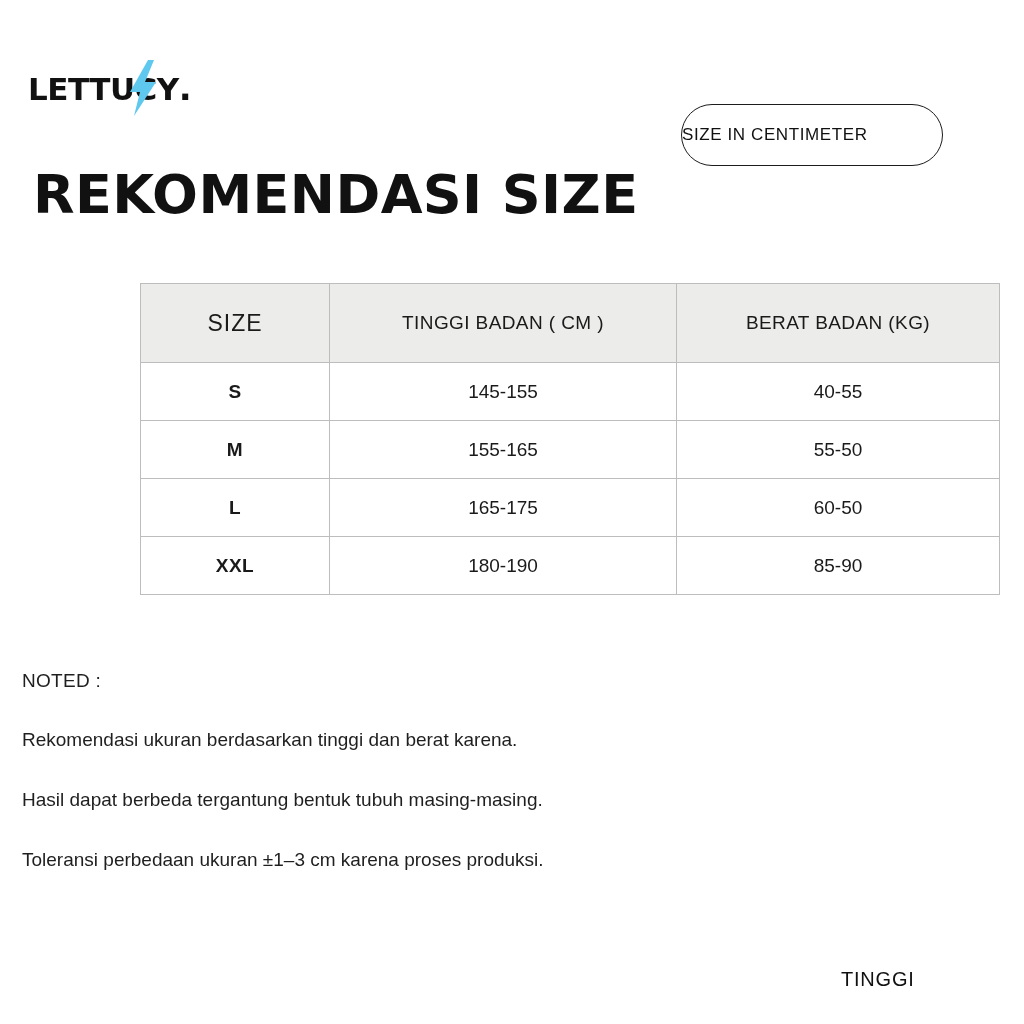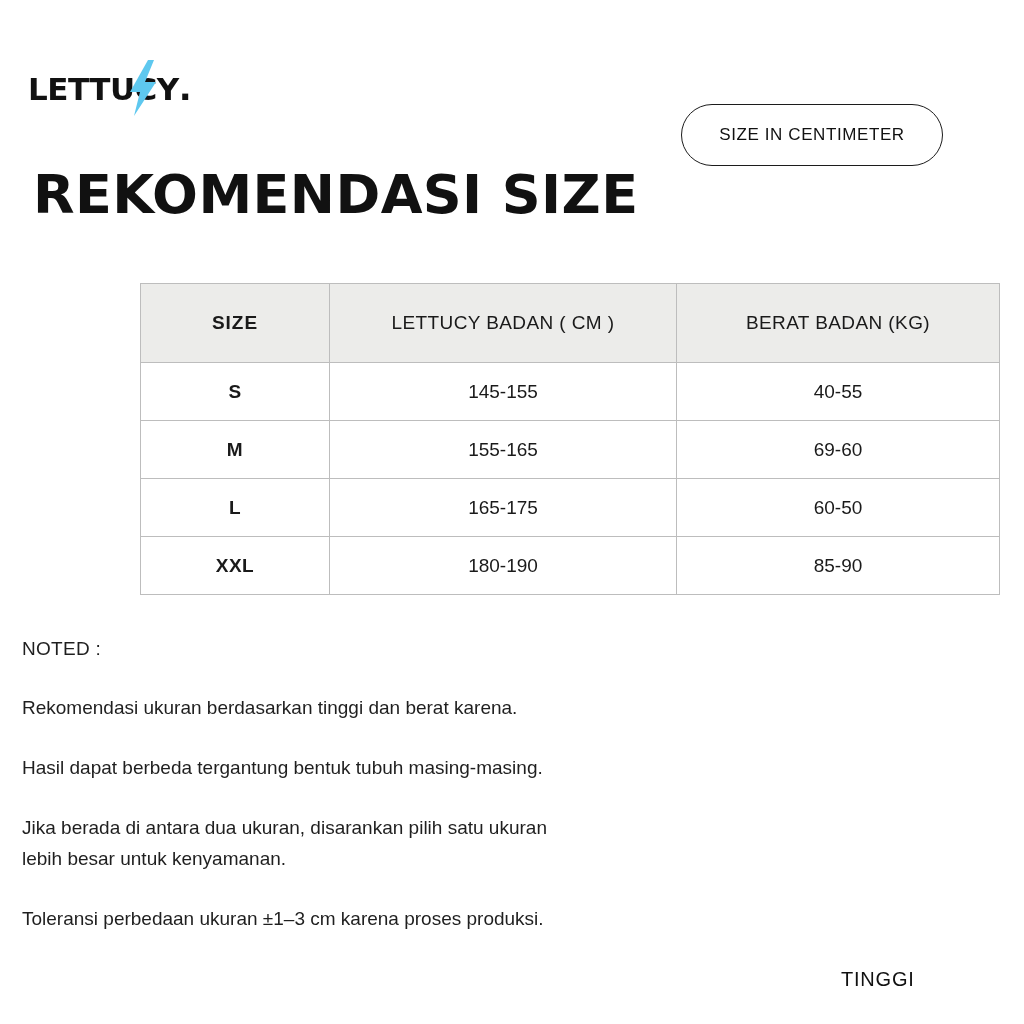--- a/index.html
+++ b/index.html
@@ -64,21 +64,21 @@
   }
 
   
   .pill {
     position: absolute;
     border: 1.6px solid #1c1c1c;
     border-radius: 40px;
     background: #ffffff;
     display: flex;
     align-items: center;
-    justify-content: center;
+    justify-content: flex-start;
     font-size: 17px;
     letter-spacing: 0.6px;
     color: #111111;
     font-family: "Liberation Sans", sans-serif;
   }
   .pill-1 {
     left: 681px;
     top: 104px;
     width: 260px;
     height: 60px;
@@ -107,22 +107,22 @@
   }
   .size-table thead th {
     background: #ececea;
     height: 76px;
     font-size: 19px;
     font-weight: normal;
     letter-spacing: 0.4px;
     color: #1a1a1a;
   }
   .size-table thead th.col-size {
-    font-weight: bold;
-    font-size: 19px;
+    font-weight: normal;
+    font-size: 23px;
     letter-spacing: 1px;
   }
   .size-table tbody td {
     height: 55px;
     font-size: 19px;
     color: #1a1a1a;
   }
   .size-table tbody td.cell-size {
     font-weight: bold;
     letter-spacing: 0.5px;
@@ -138,20 +138,21 @@
     top: 633px;
     width: 560px;
     font-size: 19px;
     line-height: 31px;
     color: #1f1f1f;
     font-family: "Liberation Sans", sans-serif;
   }
   .notes .note-title {
     margin-bottom: 28px;
     letter-spacing: 0.3px;
+    margin-top: 32px;
   }
   .notes p {
     margin: 0 0 29px 0;
   }
 
   
   .footer-brand {
     position: absolute;
     left: 841px;
     top: 968px;
@@ -179,51 +180,50 @@
   <div class="heading">REKOMENDASI SIZE</div>
 
   <div class="pill pill-1">
     <span>SIZE IN CENTIMETER</span>
   </div>
 
   <table class="size-table">
     <thead>
       <tr>
         <th class="col-w-1 col-size">SIZE</th>
-        <th class="col-w-2">LETTUCY BADAN ( CM )</th>
+        <th class="col-w-2">TINGGI BADAN ( CM )</th>
         <th class="col-w-3">BERAT BADAN (KG)</th>
       </tr>
     </thead>
     <tbody>
       <tr>
         <td class="cell-size">S</td>
         <td>145-155</td>
         <td>40-55</td>
       </tr>
       <tr>
         <td class="cell-size">M</td>
         <td>155-165</td>
-        <td>69-60</td>
+        <td>55-50</td>
       </tr>
       <tr>
         <td class="cell-size">L</td>
         <td>165-175</td>
         <td>60-50</td>
       </tr>
       <tr>
         <td class="cell-size">XXL</td>
         <td>180-190</td>
         <td>85-90</td>
       </tr>
     </tbody>
   </table>
 
   <div class="notes">
     <div class="note-title">NOTED :</div>
     <p>Rekomendasi ukuran berdasarkan tinggi dan berat karena.</p>
     <p>Hasil dapat berbeda tergantung bentuk tubuh masing-masing.</p>
-    <p>Jika berada di antara dua ukuran, disarankan pilih satu ukuran lebih besar untuk kenyamanan.</p>
     <p>Toleransi perbedaan ukuran ±1–3 cm karena proses produksi.</p>
   </div>
 
   <div class="footer-brand">TINGGI</div>
 
 </div>
 
 </body></html>

